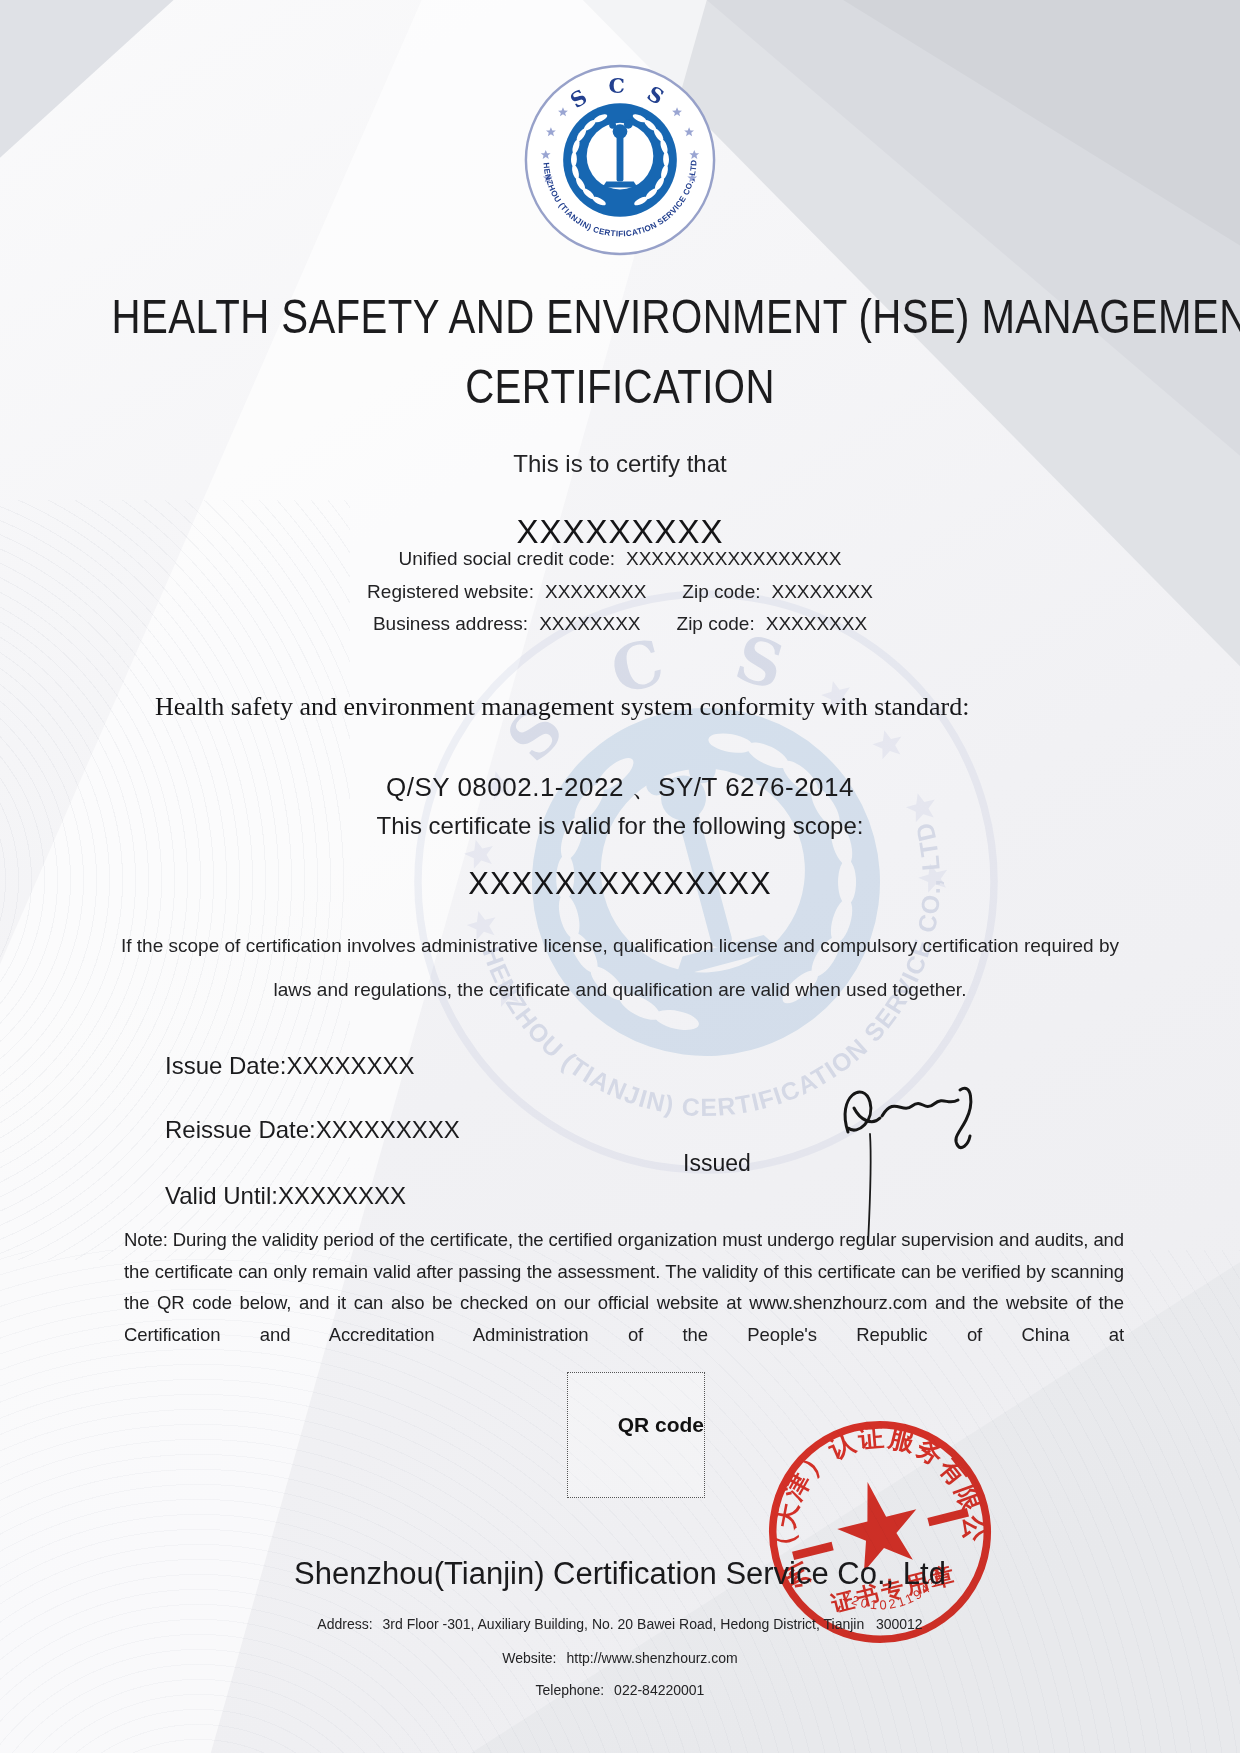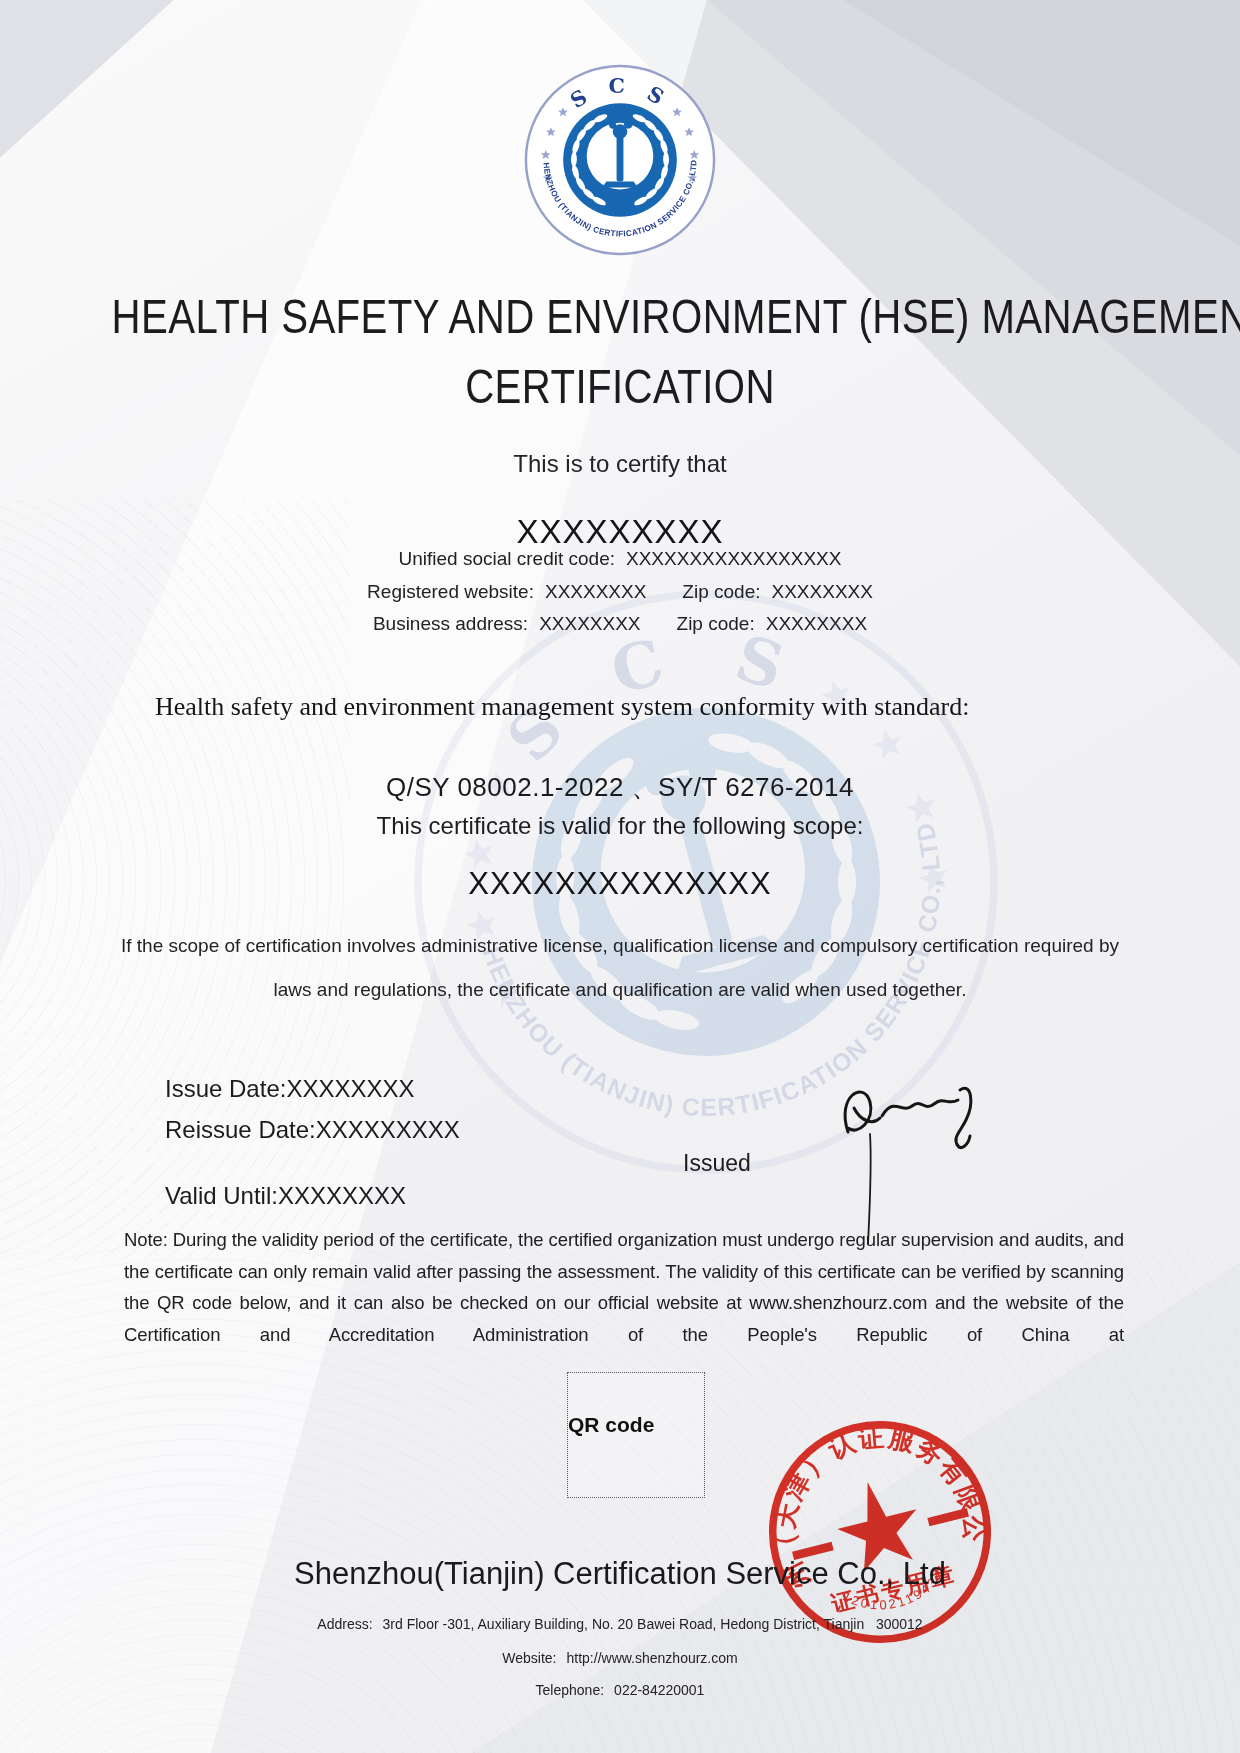--- a/index.html
+++ b/index.html
@@ -40,27 +40,27 @@
   .fieldline{font-size:19px;color:#222224;}
   .f1{top:548px;} .f2{top:581px;} .f3{top:613px;}
   .fieldline .val{margin-left:11px;}
   .fieldline .gap2{margin-left:36px;}
   .std-heading{top:684px;left:155px;width:930px;text-align:left;font-size:26px;line-height:46px;color:#161618;font-family:Liberation Serif, serif;}
   .codes{top:770px;font-size:26px;letter-spacing:.5px;color:#1a1a1c;}
   .scope-intro{top:812px;font-size:24px;color:#1d1d1f;}
   .scope{top:866px;font-size:31px;letter-spacing:1px;color:#151517;}
   .disclaimer{top:924px;left:115px;width:1010px;text-align:center;font-size:19px;line-height:44px;color:#232325;}
   .dateline{left:165px;font-size:24px;color:#1b1b1d;}
-  .d1{top:1052px;margin-top:23px;} .d2{top:1116px;} .d3{top:1182px;}
+  .d1{top:1052px;} .d2{top:1116px;} .d3{top:1182px;}
   .issued{left:683px;top:1150px;font-size:23px;color:#1b1b1d;}
   .sig-box{left:818px;top:1068px;width:185px;height:190px;}
   .note{left:124px;top:1224px;width:1000px;font-size:18.5px;line-height:31.5px;color:#202022;
         text-align:justify;text-align-last:justify;letter-spacing:-0.1px;}
   .qr-box{left:567px;top:1372px;width:138px;height:126px;border:1.6px dotted #555;box-sizing:border-box;background:rgba(255,255,255,.25);}
-  .qr-label{position:absolute;left:0;width:100%;top:40px;text-align:left;font-size:21px;font-weight:bold;color:#111;}
+  .qr-label{position:absolute;left:0;width:100%;top:40px;text-align:right;font-size:21px;font-weight:bold;color:#111;}
   .stamp-box{left:762px;top:1414px;width:236px;height:236px;opacity:.93;mix-blend-mode:multiply;}
   .stamp-svg{width:100%;height:100%;display:block;}
   .s-ring{fill:none;stroke:#df2318;stroke-width:7;}
   .s-fill{fill:#df2318;}
   .s-cjk{font-family:"Liberation Sans",sans-serif;font-weight:bold;font-size:24px;letter-spacing:2px;fill:#df2318;}
   .s-cjk2{font-family:"Liberation Sans",sans-serif;font-weight:bold;font-size:21px;letter-spacing:3px;fill:#df2318;}
   .s-num{font-family:"Liberation Sans",sans-serif;font-size:12px;letter-spacing:2.5px;fill:#df2318;}
   .foot-company{top:1556px;font-size:31px;color:#1a1a1c;}
   .footline{font-size:14px;color:#232325;}
   .fl1{top:1616px;} .fl2{top:1650px;} .fl3{top:1682px;}

